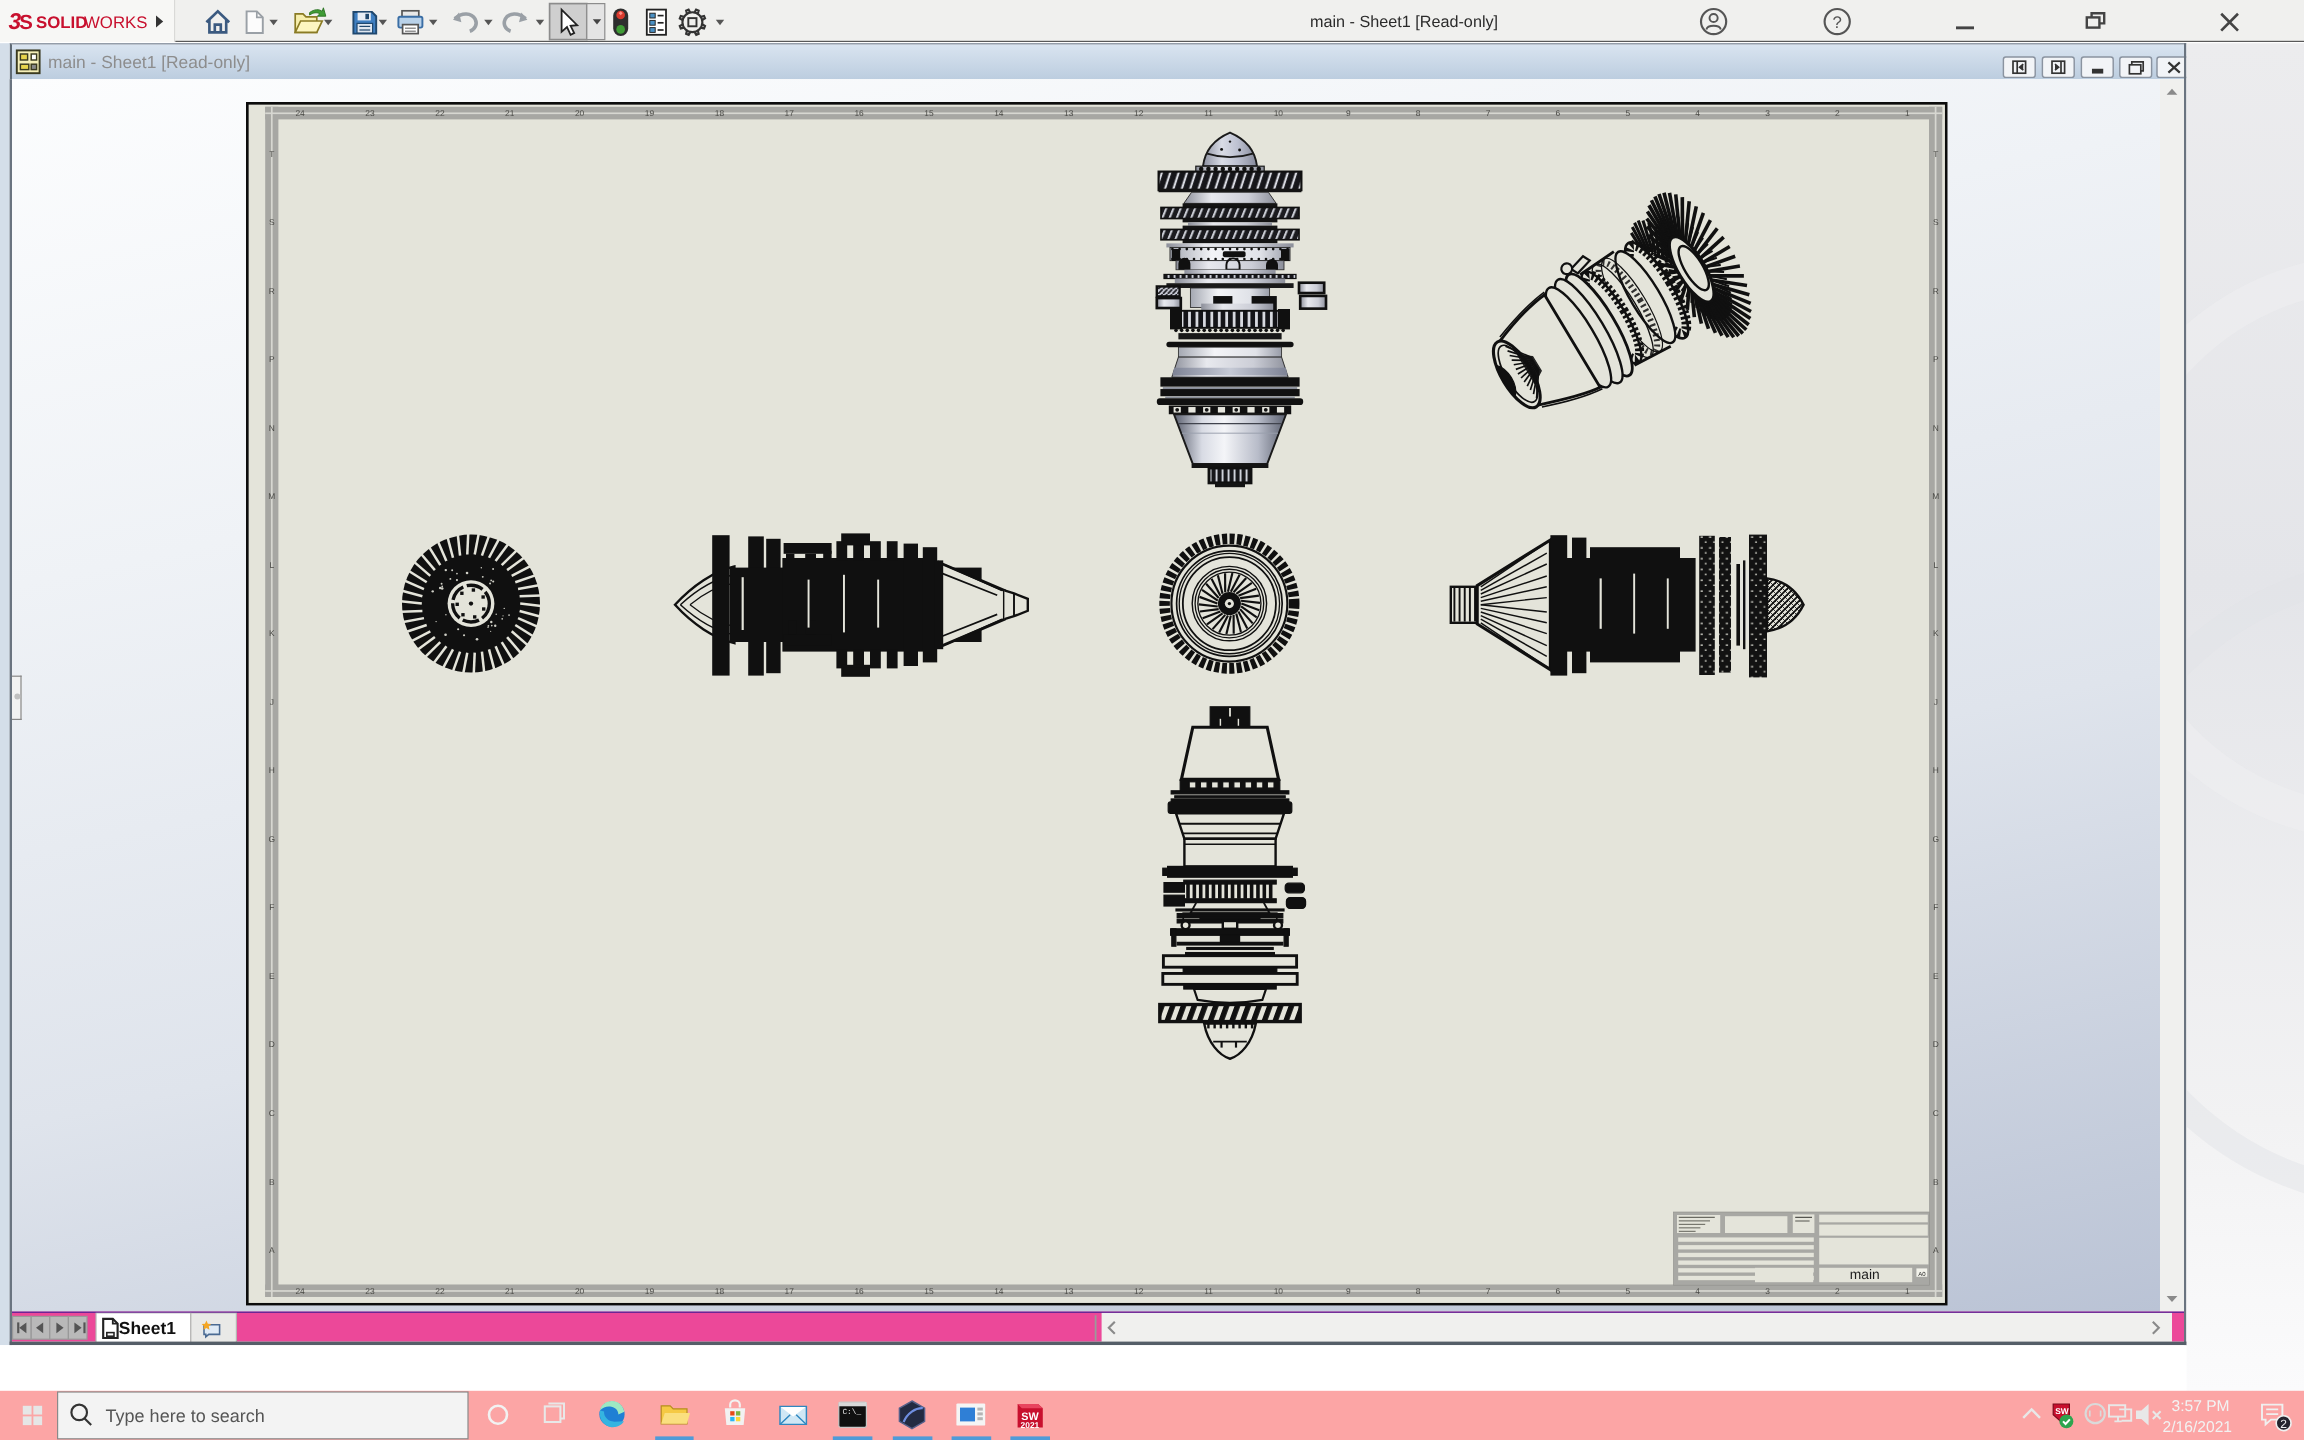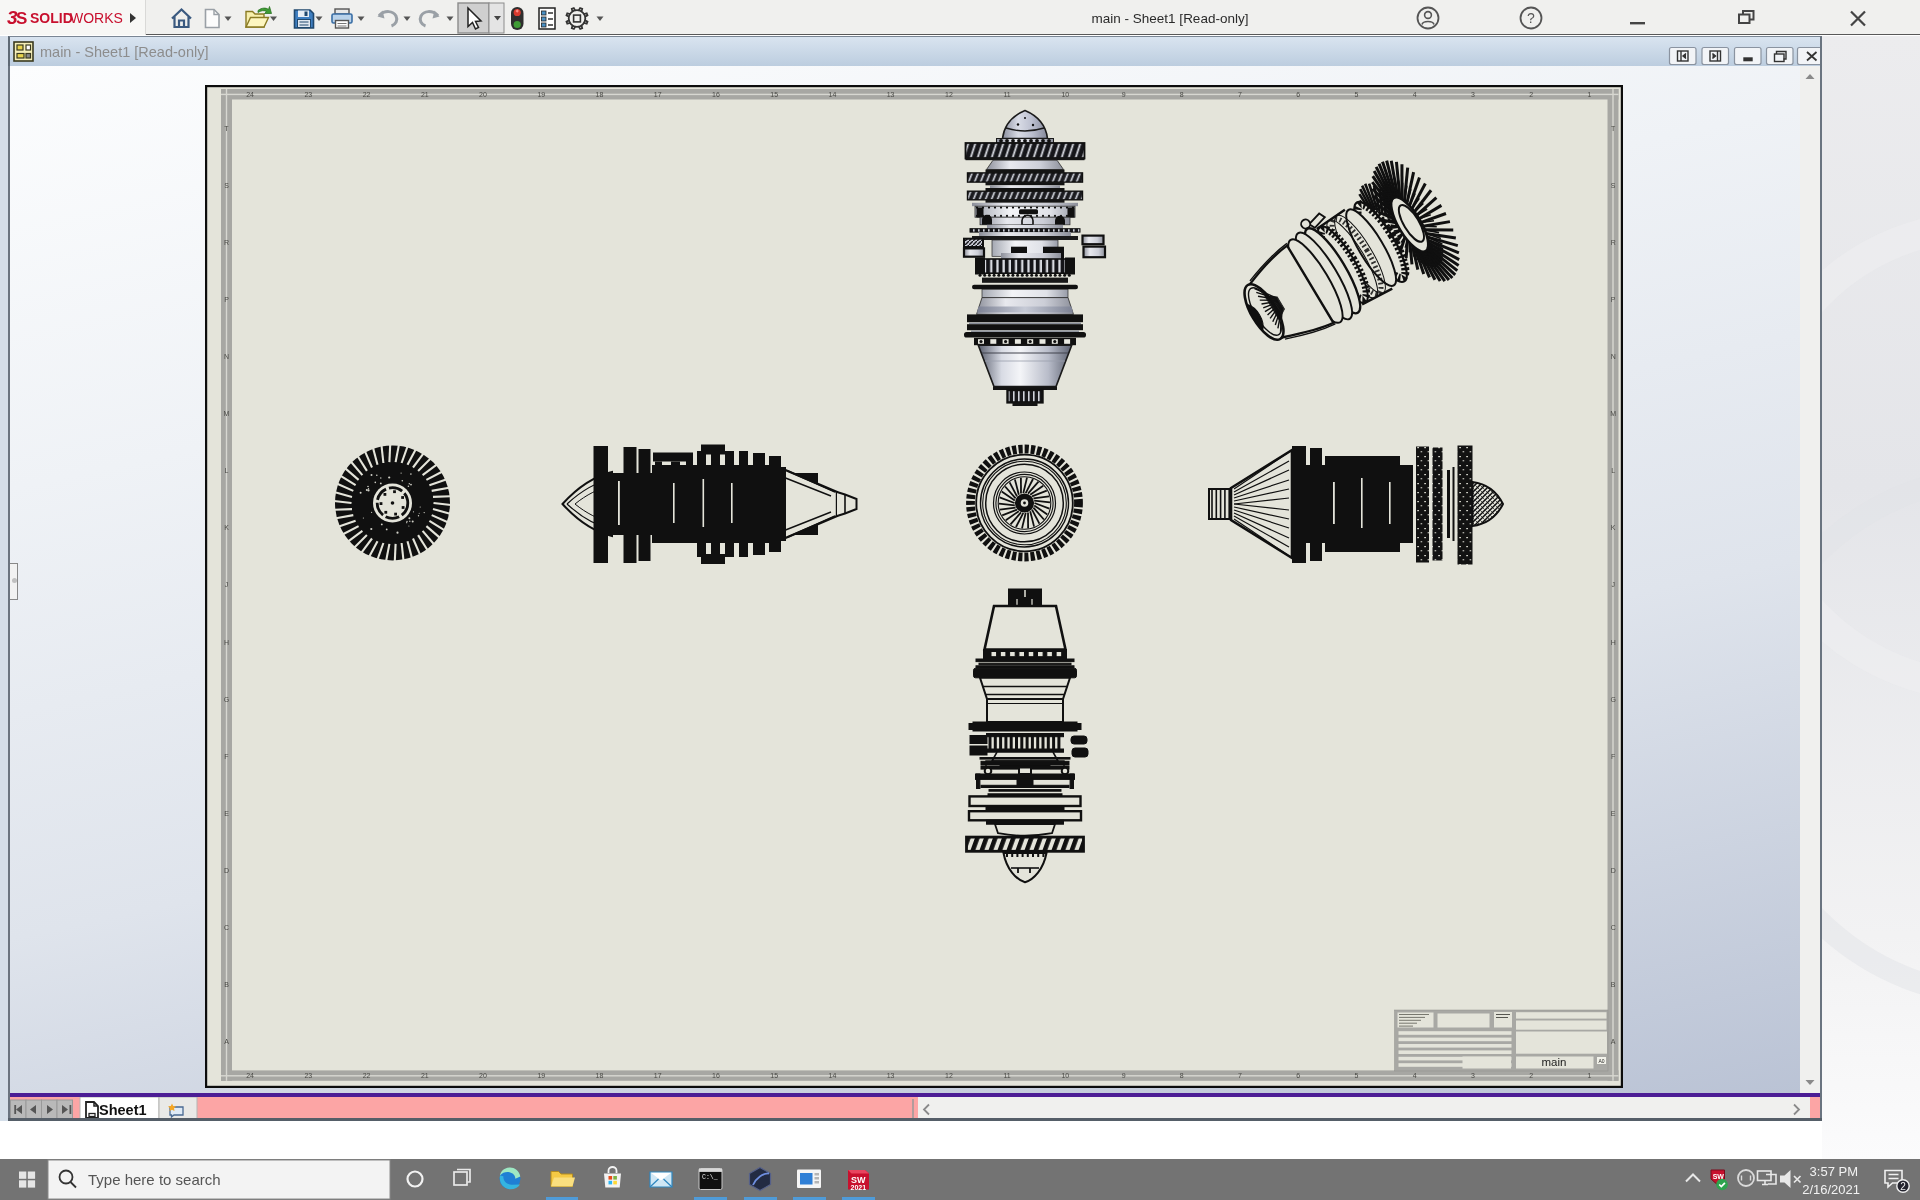--- a/index.html
+++ b/index.html
@@ -104,21 +104,21 @@
 <div style="position:absolute;left:12px;top:578px;width:5px;height:5px;background:#c0c0c0;border-radius:50%"></div>
 <div style="position:absolute;left:1800px;top:66px;width:20px;height:1027px;background:#f0f0ee"><svg width="20" height="1027">
       <path d="M 5.5 13 l 4.5 -5 l 4.5 5 Z" fill="#8a8a8a"></path>
       <path d="M 5.5 1014 l 4.5 5 l 4.5 -5 Z" fill="#8a8a8a"></path>
     </svg></div>
 <div style="position:absolute;left:1820px;top:36px;width:2px;height:1085px;background:#6a7480"></div>
 <div style="position:absolute;left:1822px;top:36px;width:98px;height:1123px;overflow:hidden;background:linear-gradient(180deg,#ececee 0%,#e4e5e9 40%,#f2f2f3 80%,#fbfbfc 100%)"><svg width="98" height="1123">
       <circle cx="160" cy="420" r="230" fill="none" stroke="#f0f0f2" stroke-width="30" opacity="0.5"></circle>
       <circle cx="180" cy="700" r="260" fill="none" stroke="#e2e3e7" stroke-width="22" opacity="0.5"></circle>
     </svg></div>
-<div style="position:absolute;left:10px;top:1093px;width:1810px;height:25px;background:#fca5a5;border-top:4px solid #4c1d95"><svg width="1810" height="25">
+<div style="position:absolute;left:10px;top:1093px;width:1810px;height:25px;background:#ec4899;border-top:1px solid #4c1d95"><svg width="1810" height="25">
       <rect x="0.5" y="3" width="15.5" height="19" fill="#b9b9b9" stroke="#999" stroke-width="1"></rect>
       <rect x="16.0" y="3" width="15.5" height="19" fill="#b9b9b9" stroke="#999" stroke-width="1"></rect>
       <rect x="31.5" y="3" width="15.5" height="19" fill="#b9b9b9" stroke="#999" stroke-width="1"></rect>
       <rect x="47.0" y="3" width="15.5" height="19" fill="#b9b9b9" stroke="#999" stroke-width="1"></rect>
       <g fill="#555">
         <path d="M 5 8 v 9 l -0 0 Z M 12 8 l -6 4.5 l 6 4.5 Z"></path>
         <path d="M 26 8 l -6 4.5 l 6 4.5 Z"></path>
         <path d="M 37 8 l 6 4.5 l -6 4.5 Z"></path>
         <path d="M 52 8 l 6 4.5 l -6 4.5 Z"></path>
       </g>
@@ -886,21 +886,21 @@
 <line x1="1194" y1="932.4" x2="1220.0" y2="932.4" stroke="#6a6a62" stroke-width="0.9"></line>
 <line x1="1194" y1="935.3" x2="1216.0" y2="935.3" stroke="#6a6a62" stroke-width="0.9"></line>
 <line x1="1194" y1="938.2" x2="1212.0" y2="938.2" stroke="#6a6a62" stroke-width="0.9"></line>
 <line x1="1194" y1="941.1" x2="1208.0" y2="941.1" stroke="#6a6a62" stroke-width="0.9"></line>
 <line x1="1291" y1="929.5" x2="1305" y2="929.5" stroke="#55554f" stroke-width="1"></line>
 <line x1="1291" y1="932.5" x2="1303" y2="932.5" stroke="#55554f" stroke-width="1"></line>
 <text x="1349" y="981" font-size="11.5" fill="#1c1c1c" text-anchor="middle" font-family="Liberation Sans, sans-serif">main</text>
 <text x="1396.5" y="978" font-size="5" fill="#1c1c1c" text-anchor="middle" font-family="Liberation Sans, sans-serif">A0</text>
 </g>
 </svg>
-<div style="position:absolute;left:0;top:1159px;width:1920px;height:41px;background:#737373">
+<div style="position:absolute;left:0;top:1159px;width:1920px;height:41px;background:#fca5a5">
     <svg width="1920" height="41" style="position:absolute;left:0;top:0">
       <g fill="#e6e6e6">
         <rect x="19" y="12.5" width="7.3" height="7.3"></rect>
         <rect x="27.8" y="12.5" width="7.3" height="7.3"></rect>
         <rect x="19" y="21.3" width="7.3" height="7.3"></rect>
         <rect x="27.8" y="21.3" width="7.3" height="7.3"></rect>
       </g>
       <rect x="48" y="1" width="342" height="39" fill="#f3f3f3" stroke="#8a8a8a" stroke-width="1"></rect>
       <circle cx="66" cy="18" r="6.5" fill="none" stroke="#333" stroke-width="1.8"></circle>
       <line x1="70.5" y1="23" x2="76" y2="28.5" stroke="#333" stroke-width="1.8"></line>

